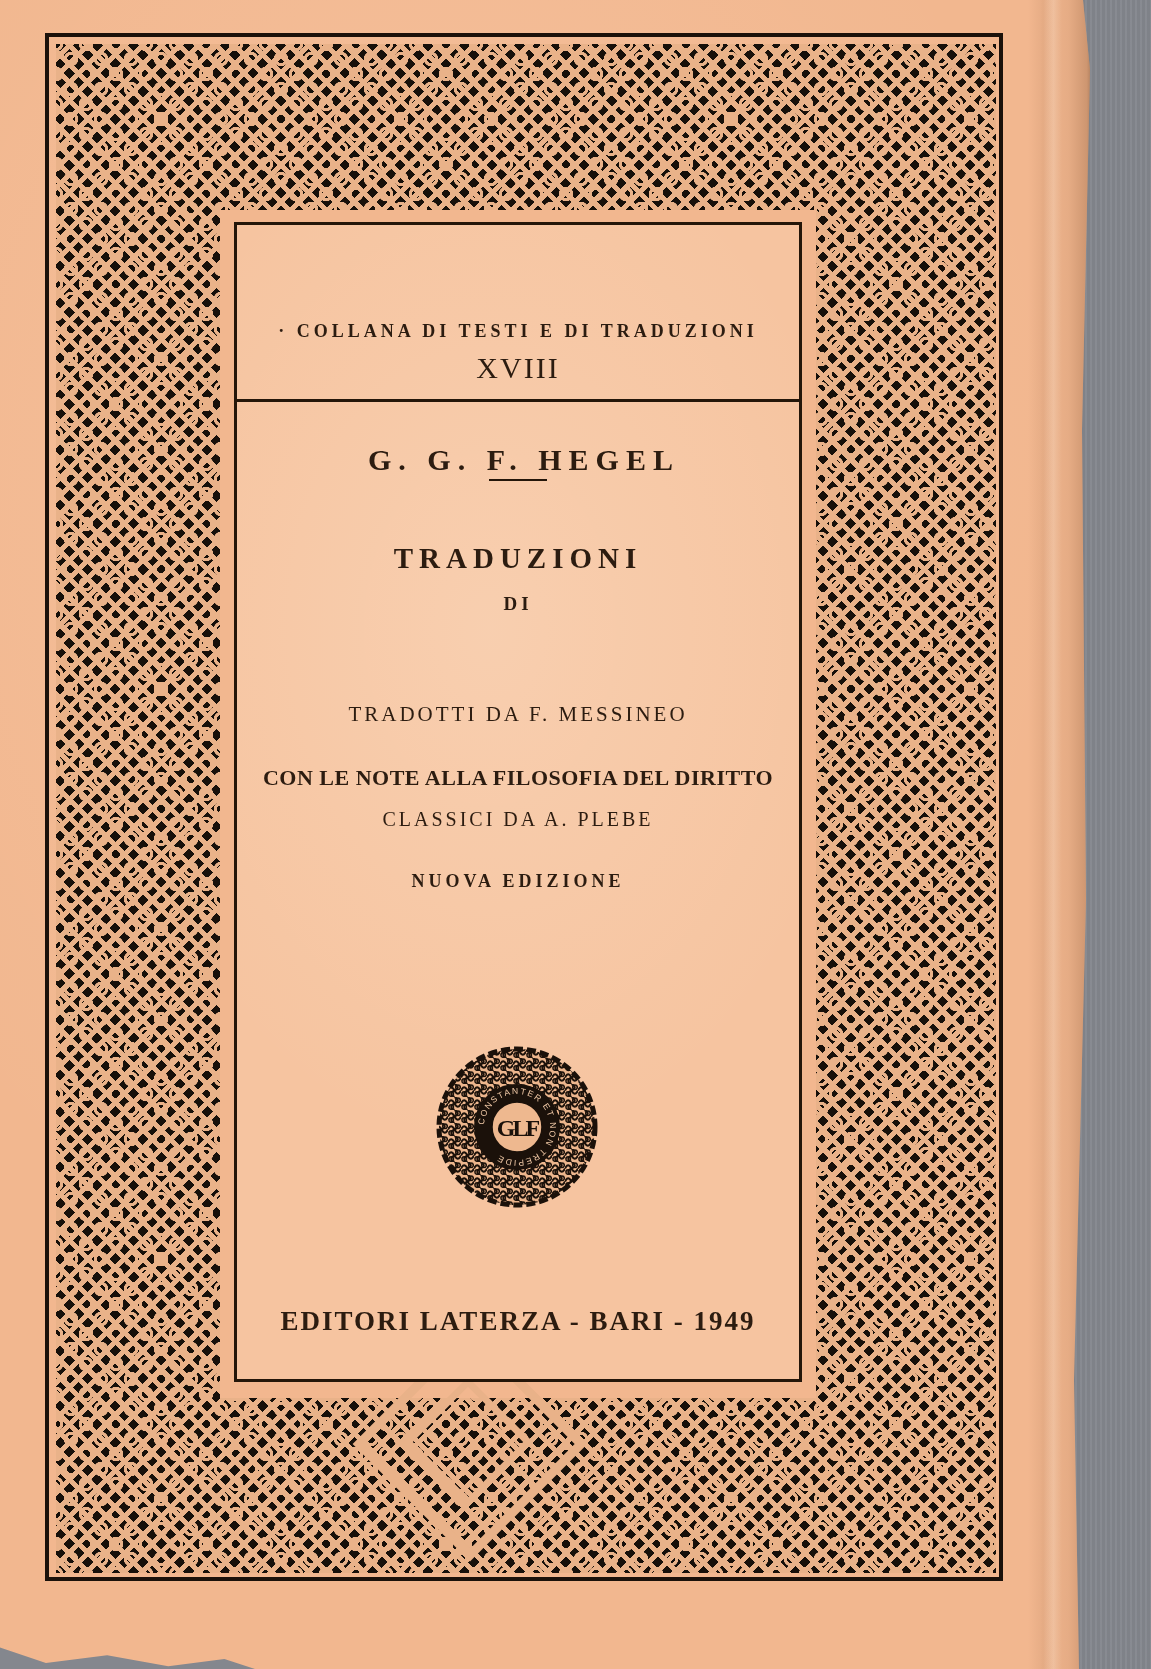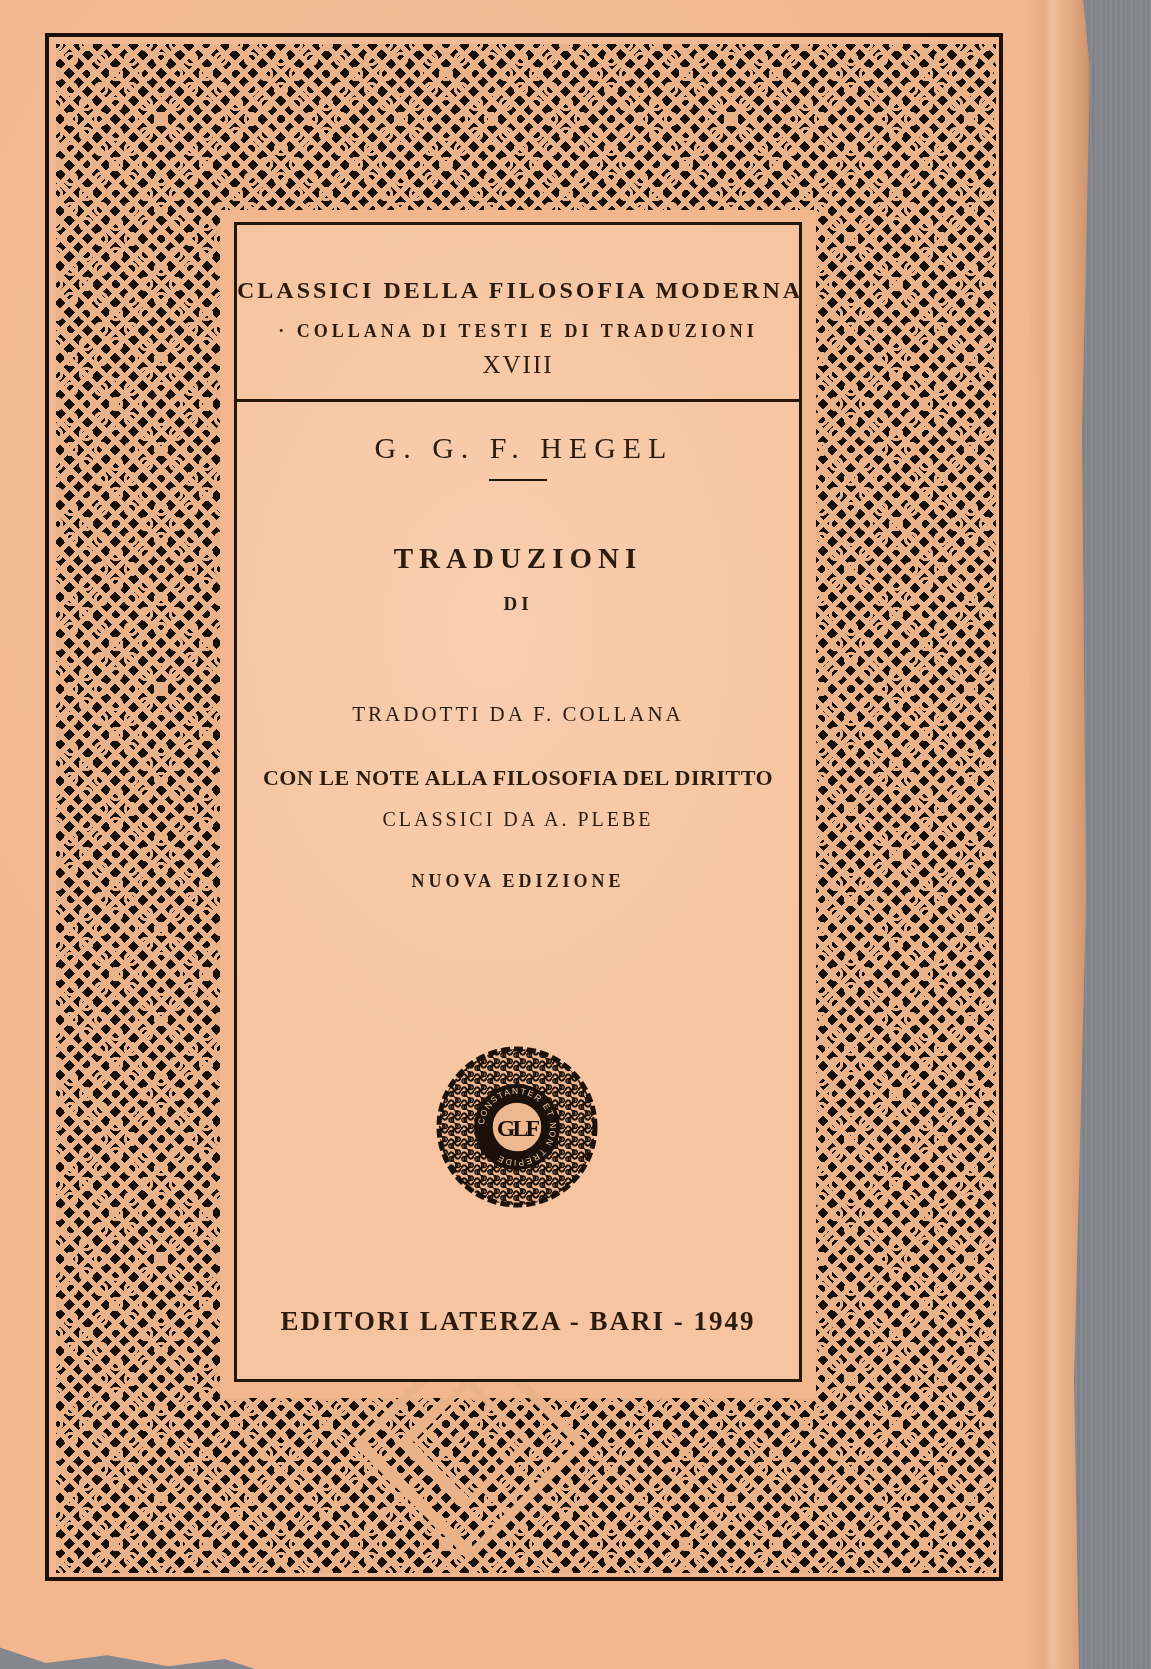--- a/index.html
+++ b/index.html
@@ -65,23 +65,23 @@
     position:absolute;left:234px;top:222px;width:568px;height:1160px;
     background:
       radial-gradient(ellipse 500px 700px at 45% 35%, rgba(255,238,220,0.25), rgba(0,0,0,0) 75%),
       #f6c4a0;
     border:3px solid #241609;box-sizing:border-box;
     color:#2c1c10;
   }
   .panel .line{position:absolute;left:0;right:0;text-align:center;white-space:nowrap;}
   .series-title   {top:52px;  font-size:24px;letter-spacing:3px;font-weight:bold;}
   .series-subtitle{top:96px;  font-size:18px;letter-spacing:4px;font-weight:bold;}
-  .series-number  {top:126px; font-size:25px;letter-spacing:2px;}
+  .series-number  {top:126px; font-size:30px;letter-spacing:2px;}
   .rule-full{position:absolute;left:0;right:0;top:174px;height:3px;background:#241609;}
-  .author-name    {top:206px; font-size:30px;letter-spacing:7px;font-weight:normal;padding-left:12px;}
+  .author-name    {top:218px; font-size:30px;letter-spacing:7px;font-weight:bold;padding-left:12px;}
   .author-rule{position:absolute;left:50%;margin-left:-29px;top:254px;width:58px;height:2px;background:#241609;}
   .title-line1    {top:317px; font-size:29px;letter-spacing:6px;font-weight:bold;}
   .title-line2    {top:368px; font-size:19px;letter-spacing:4px;font-weight:bold;}
   .title-line3    {top:404px; font-size:40px;letter-spacing:3px;font-weight:bold;}
   .translator     {top:477px; font-size:21px;letter-spacing:3px;}
   .notes-line1    {top:540px; font-size:22px;letter-spacing:0.5px;font-weight:bold;}
   .notes-line2    {top:583px; font-size:20px;letter-spacing:3px;}
   .edition        {top:646px; font-size:18px;letter-spacing:4px;font-weight:bold;}
   .imprint        {top:1081px;font-size:27px;letter-spacing:2px;font-weight:bold;}
   .medallion{position:absolute;left:198px;top:820px;width:164px;height:164px;}
@@ -96,38 +96,37 @@
 
     <div class="frame-band">
       <div class="frame-hole"></div>
     </div>
 
     <div class="diamond outer"></div>
     <div class="diamond inner"></div>
 
     <div class="panel">
 
-      <div class="line series-title">CLASSICI DELLA FILOSOFIA MODERNA</div>
 
       <div class="line series-subtitle">· COLLANA DI TESTI E DI TRADUZIONI</div>
 
       <div class="line series-number">XVIII</div>
 
       <div class="rule-full"></div>
 
       <div class="line author-name">G. G. F. HEGEL</div>
 
       <div class="author-rule"></div>
 
       <div class="line title-line1">TRADUZIONI</div>
 
       <div class="line title-line2">DI</div>
 
 
-      <div class="line translator">TRADOTTI DA F. COLLANA</div>
+      <div class="line translator">TRADOTTI DA F. MESSINEO</div>
 
       <div class="line notes-line1">CON LE NOTE ALLA FILOSOFIA DEL DIRITTO</div>
 
       <div class="line notes-line2">CLASSICI DA A. PLEBE</div>
 
       <div class="line edition">NUOVA EDIZIONE</div>
 
       <svg class="medallion" viewBox="0 0 164 164" xmlns="http://www.w3.org/2000/svg">
         <defs>
           <pattern id="knotball" width="13" height="13" patternUnits="userSpaceOnUse">

